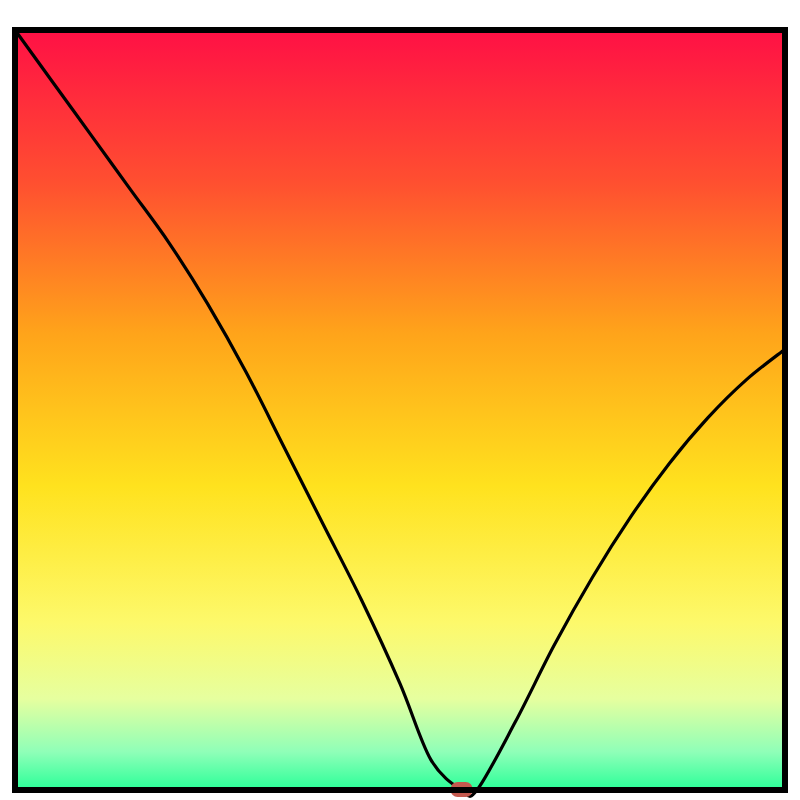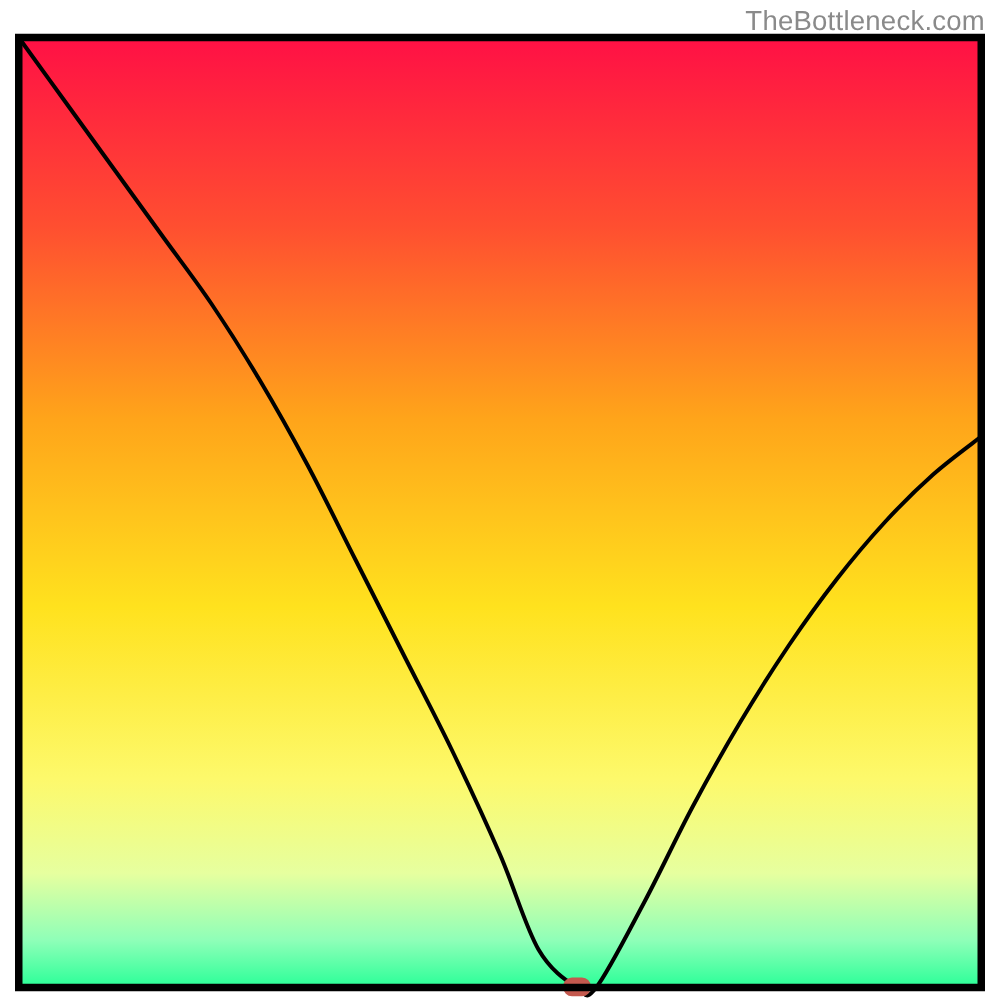--- a/index.html
+++ b/index.html
@@ -30,21 +30,20 @@
     left: 0;
     width: 800px;
     height: 800px;
     display: block;
   }
 </style>
 </head>
 <body>
 
 <div class="chart-container">
-  <div class="attribution">TheBottleneck.com</div>
   <svg class="plot" viewBox="0 0 800 800">
     <defs>
       <linearGradient id="bg-grad" x1="0" y1="0" x2="0" y2="1">
           <stop offset="0.0%" stop-color="#ff1045"></stop>
           <stop offset="20.0%" stop-color="#ff4f30"></stop>
           <stop offset="40.0%" stop-color="#ffa41a"></stop>
           <stop offset="60.0%" stop-color="#ffe21e"></stop>
           <stop offset="78.0%" stop-color="#fdf96b"></stop>
           <stop offset="88.0%" stop-color="#e6ff9f"></stop>
           <stop offset="95.0%" stop-color="#8fffb8"></stop>

